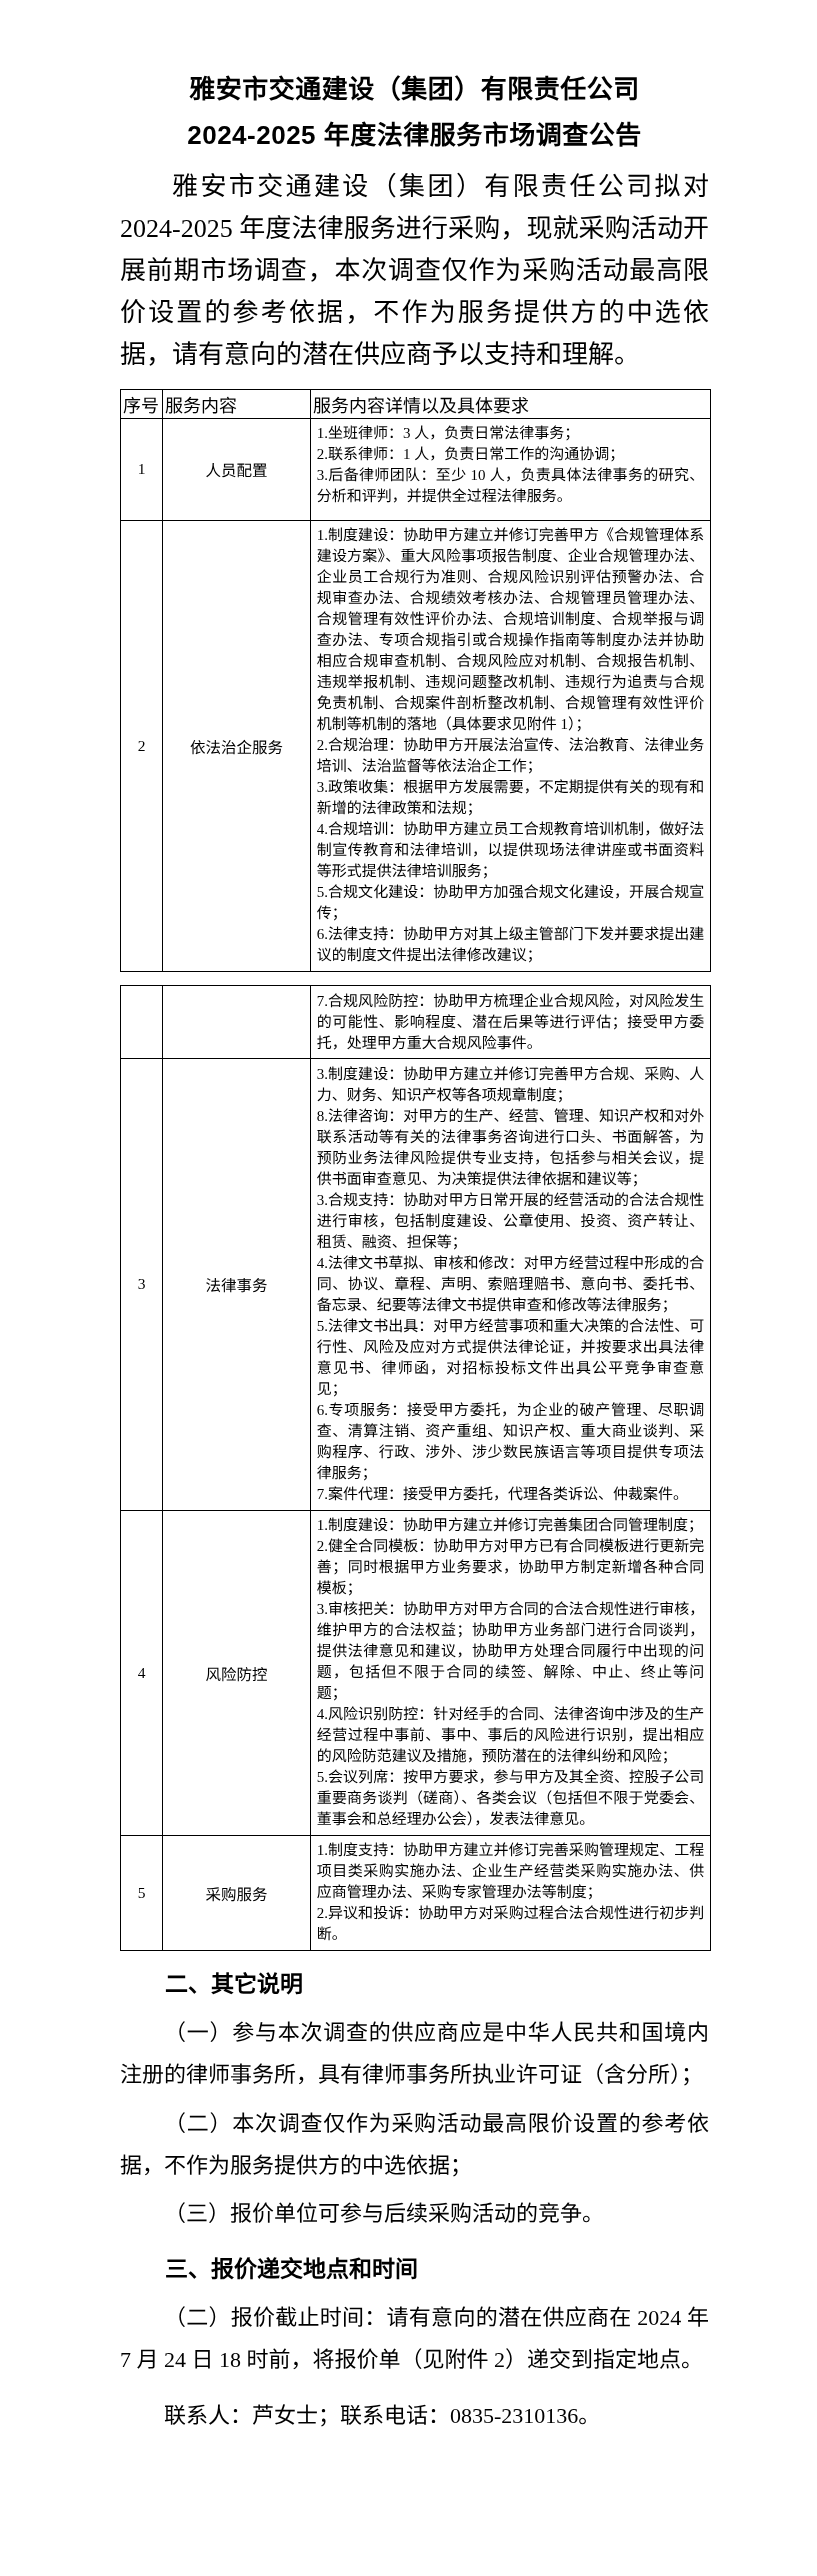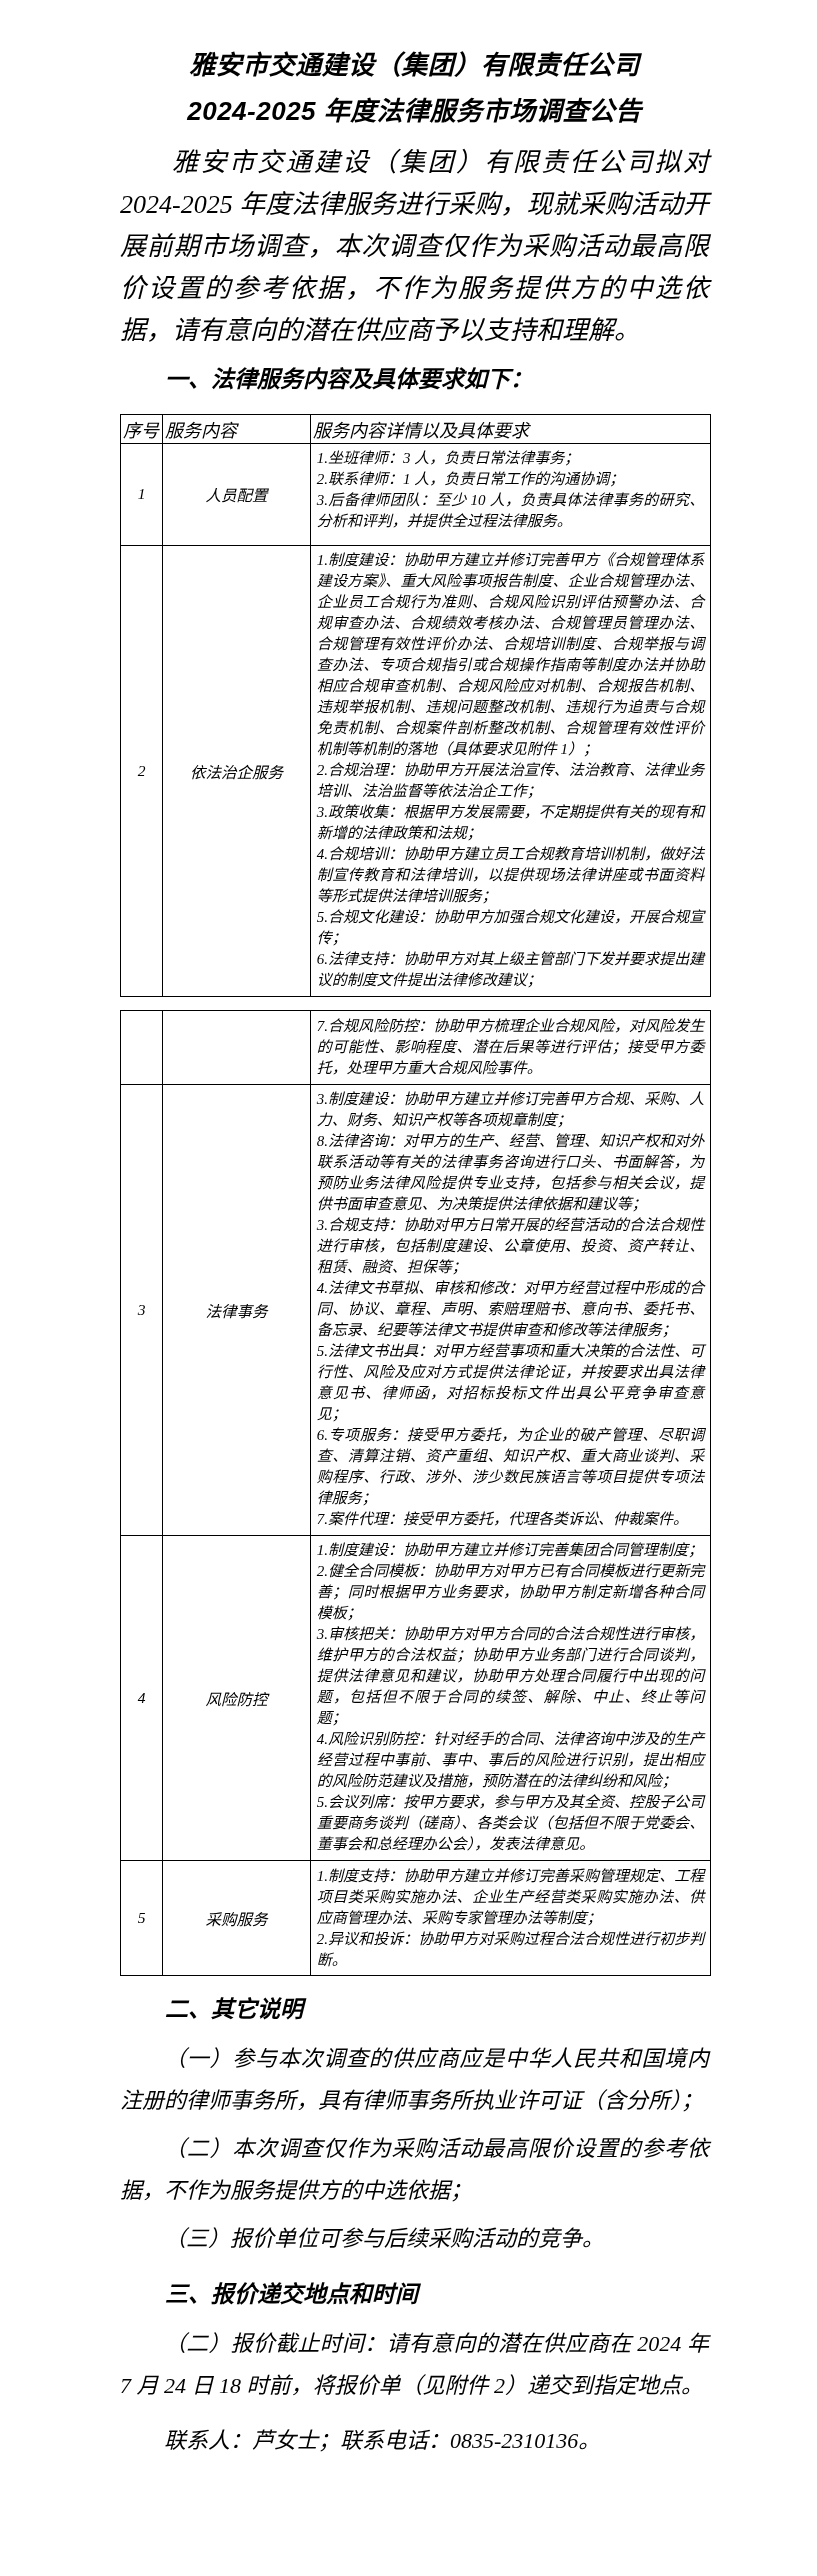--- a/index.html
+++ b/index.html
@@ -4,21 +4,21 @@
 <style>
   * { margin: 0; padding: 0; box-sizing: border-box; }
   html, body { background: #ffffff; }
   body {
     width: 818px;
     height: 2702px;
     overflow: hidden;
     color: #000000;
     font-family: "Liberation Serif", "DejaVu Serif", serif;
   }
-  .page { padding: 42px 109px 0 120px; font-style: italic; }
+  .page { padding: 66px 109px 0 120px; }
 
   
   .doc-title {
     font-family: "Liberation Sans", "DejaVu Sans", sans-serif;
     font-weight: bold;
     font-size: 26px;
     line-height: 46px;
     text-align: center;
     letter-spacing: 0.5px;
   }
@@ -99,21 +99,20 @@
 
 <div class="page">
 
   <div class="doc-title">
     <div>雅安市交通建设（集团）有限责任公司</div>
     <div>2024-2025 年度法律服务市场调查公告</div>
   </div>
 
   <p class="intro">雅安市交通建设（集团）有限责任公司拟对 2024-2025 年度法律服务进行采购，现就采购活动开展前期市场调查，本次调查仅作为采购活动最高限价设置的参考依据，不作为服务提供方的中选依据，请有意向的潜在供应商予以支持和理解。</p>
 
-  <div class="sec-heading h1">一、法律服务内容及具体要求如下：</div>
 
   <table class="svc-table" id="table1">
     <colgroup>
         <col style="width:42px">
         <col style="width:148px">
         <col style="width:400px">
       </colgroup>
     <thead>
       <tr>
         <th>序号</th>

